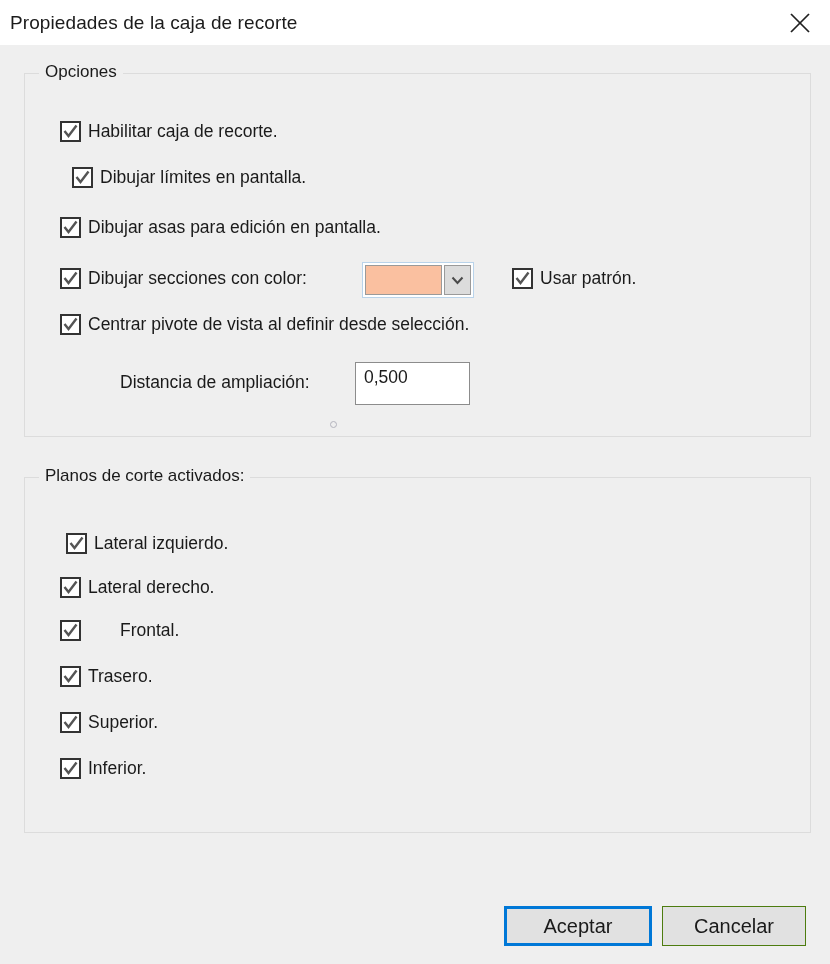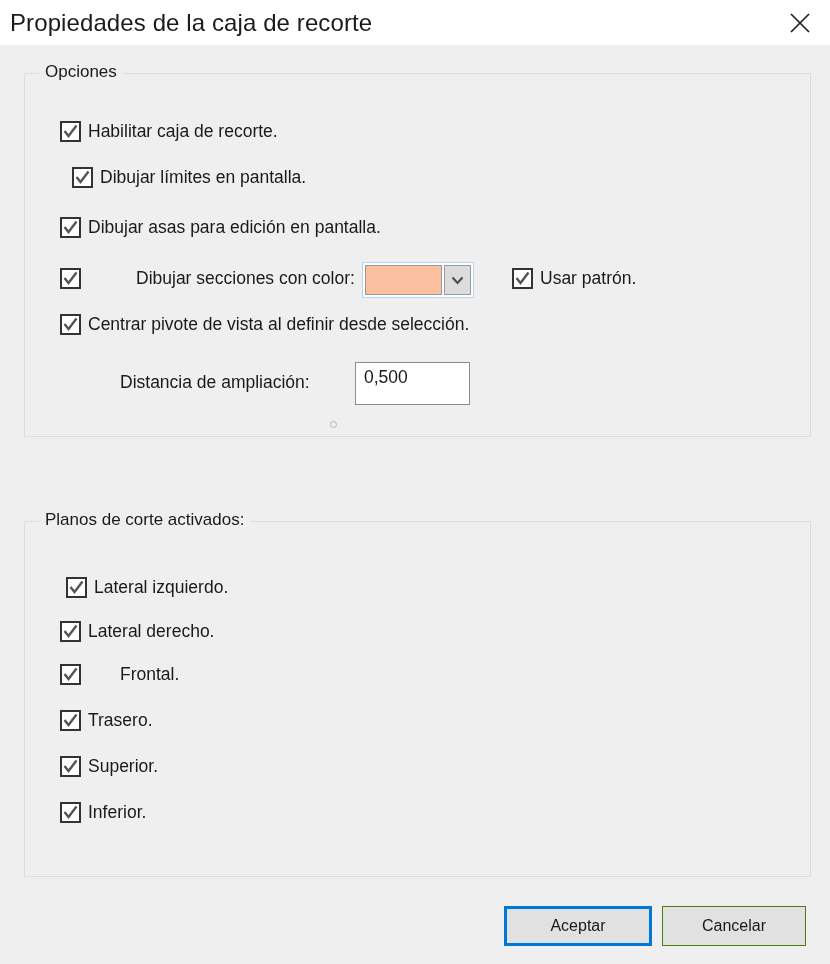--- a/index.html
+++ b/index.html
@@ -23,21 +23,21 @@
     position: absolute;
     left: 0; top: 0;
     width: 830px;
     height: 45px;
     background: #ffffff;
     display: flex;
     align-items: center;
   }
   .titlebar-text {
     margin-left: 10px;
-    font-size: 24px;
+    font-size: 19px;
     color: #1b1b1b;
     letter-spacing: 0.1px;
     white-space: nowrap;
   }
   .close-btn {
     position: absolute;
     right: 0; top: 0;
     width: 60px;
     height: 45px;
     display: flex;
@@ -70,21 +70,20 @@
     left: 22px;
     top: 73px;
     width: 787px;
     height: 364px;
   }
   #group-planes {
     left: 22px;
     top: 477px;
     width: 787px;
     height: 356px;
-    margin-top: 44px;
   }
 
   
   .cbrow {
     position: absolute;
     display: flex;
     align-items: center;
     white-space: nowrap;
   }
   .cbox {
@@ -166,21 +165,21 @@
     border-radius: 50%;
     background: #efefef;
   }
 
   
   .btn {
     position: absolute;
     height: 40px;
     background: #e1e1e1;
     font-family: "Liberation Sans", sans-serif;
-    font-size: 16px;
+    font-size: 20px;
     color: #1a1a1a;
     display: flex;
     align-items: center;
     justify-content: center;
     cursor: pointer;
     padding: 0;
   }
   #btn-accept {
     left: 504px;
     top: 906px;
@@ -233,21 +232,21 @@
 
   <div class="cbrow" style="left:35px; top:143px;">
     <span class="cbox">
       <svg width="17" height="17" viewBox="0 0 17 17">
           <polyline points="2.5,8 6.5,13 14.5,2.5" fill="none" stroke="#555555" stroke-width="2.4"></polyline>
         </svg>
     </span>
     <span class="cblabel">Dibujar asas para edición en pantalla.</span>
   </div>
 
-  <div class="cbrow" style="left:35px; top:194px;gap:48px;">
+  <div class="cbrow" style="left:35px; top:194px;">
     <span class="cbox">
       <svg width="17" height="17" viewBox="0 0 17 17">
           <polyline points="2.5,8 6.5,13 14.5,2.5" fill="none" stroke="#555555" stroke-width="2.4"></polyline>
         </svg>
     </span>
     <span class="cblabel">Dibujar secciones con color:</span>
   </div>
 
   <div class="color-combo" style="left:337px; top:188px;">
     <span class="color-swatch" style="background: rgb(250, 192, 160);"></span>

